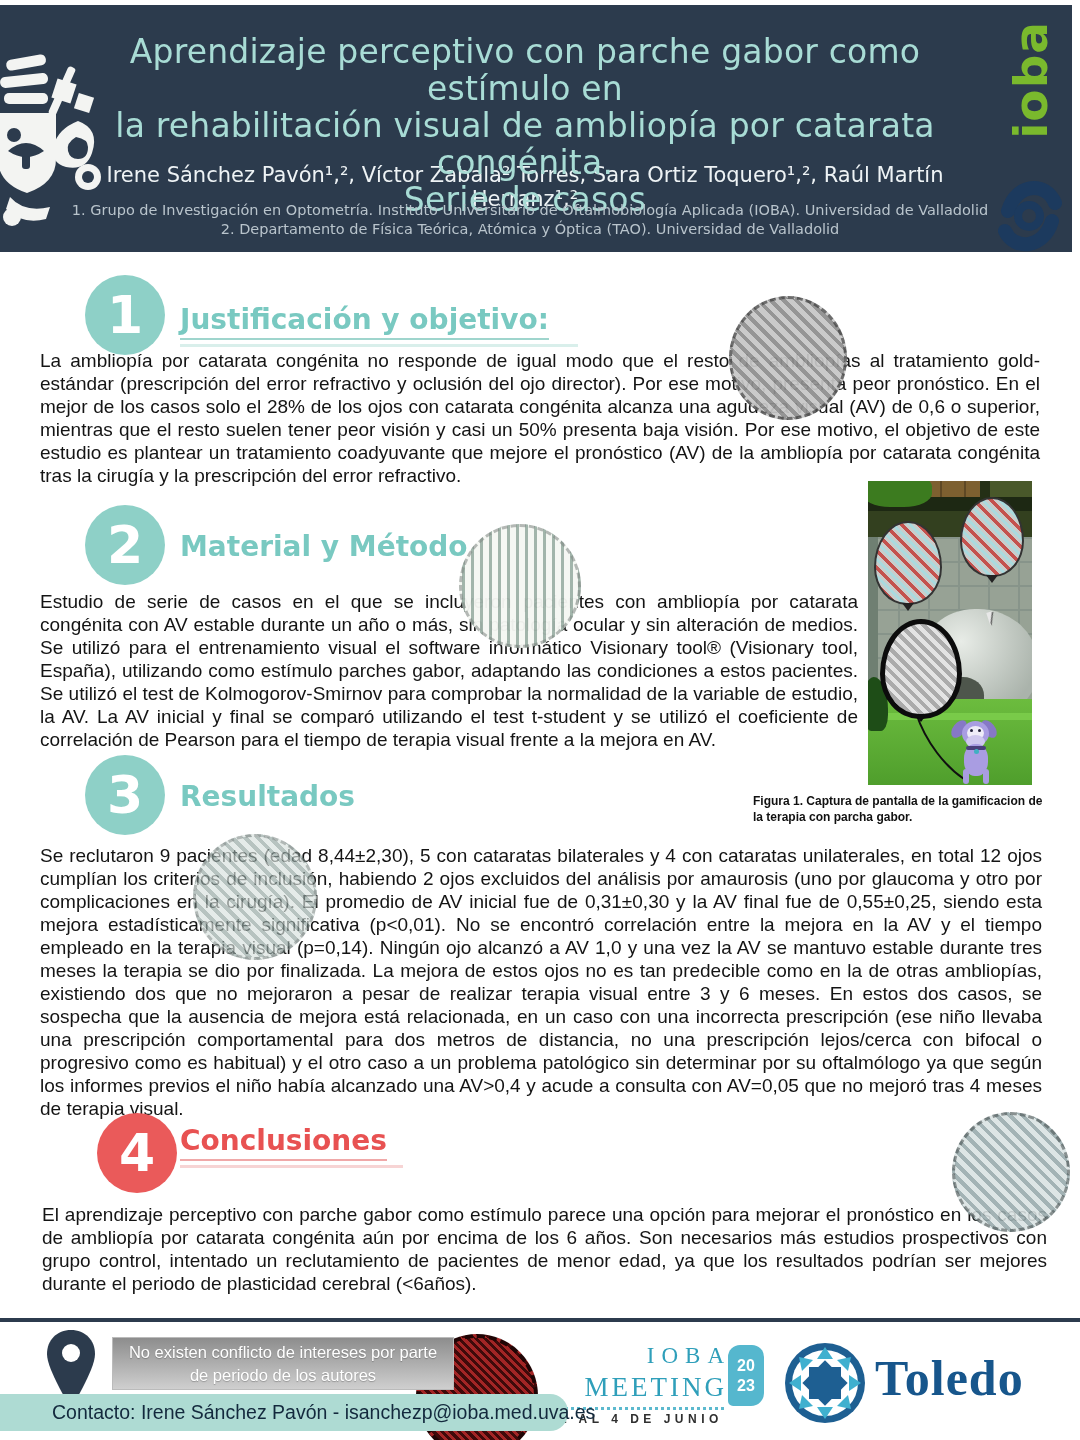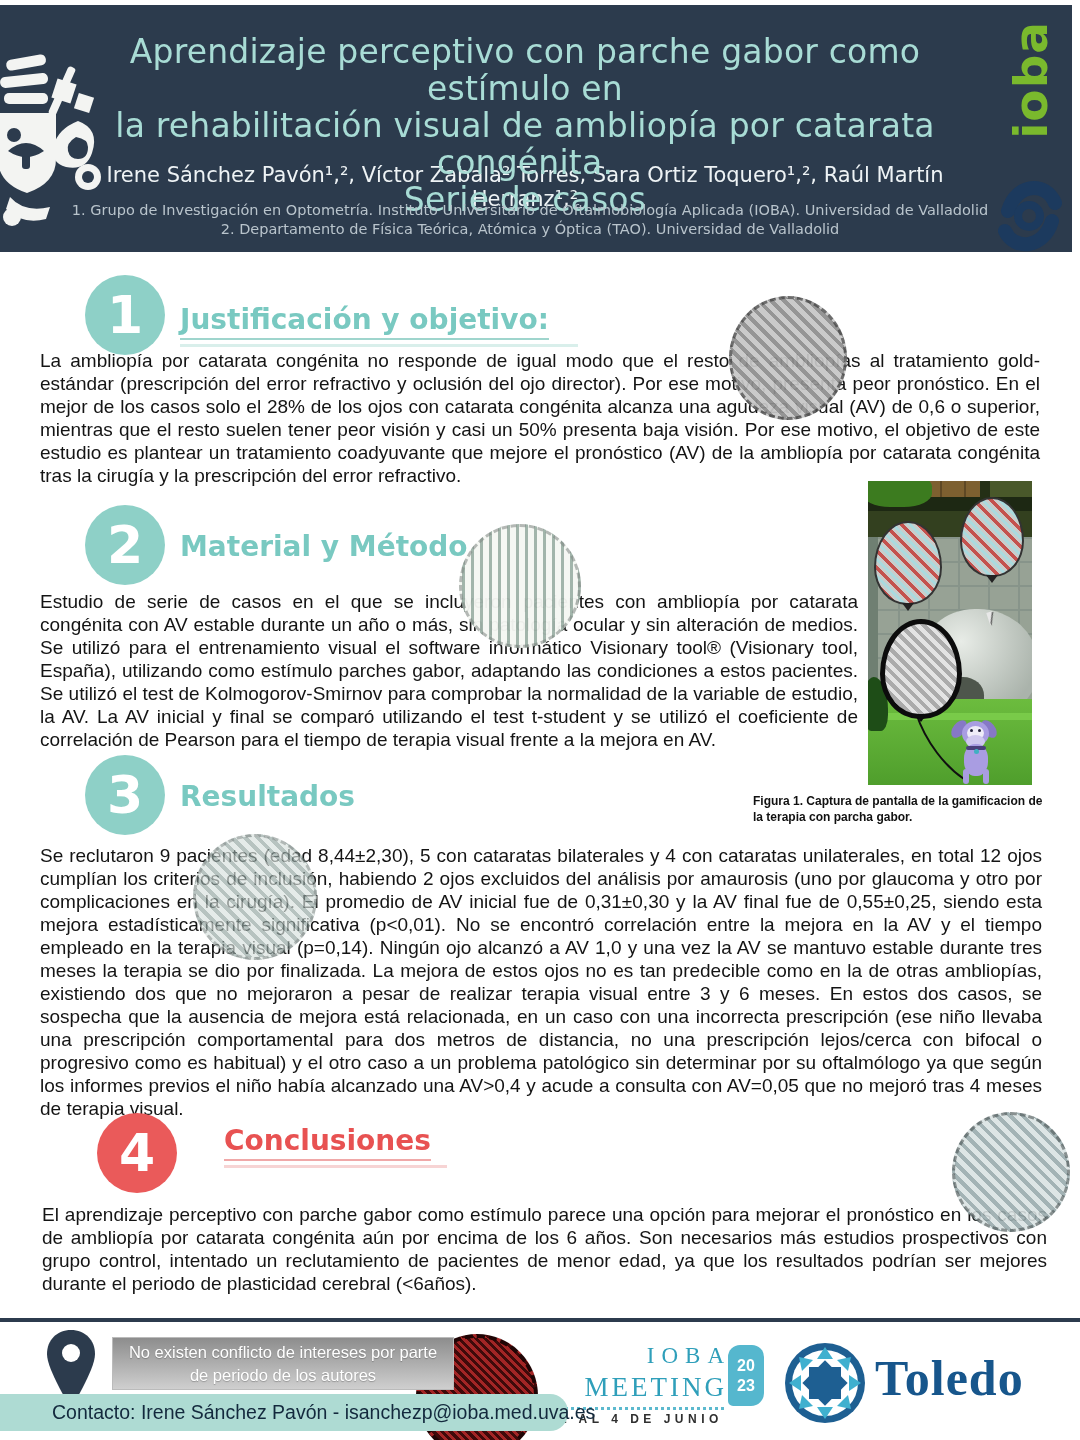--- a/index.html
+++ b/index.html
@@ -244,21 +244,21 @@
     <span>3</span>
   </div>
   <div class="abs sec-heading" style="left:180px;top:780px;">
     <span class="hd-plain">Resultados</span>
   </div>
   <div class="abs body-text" style="left:40px;top:844px;width:1002px;">Se reclutaron 9 pacientes (edad 8,44±2,30), 5 con cataratas bilaterales y 4 con cataratas unilaterales, en total 12 ojos cumplían los criterios de inclusión, habiendo 2 ojos excluidos del análisis por amaurosis (uno por glaucoma y otro por complicaciones en la cirugía). El promedio de AV inicial fue de 0,31±0,30 y la AV final fue de 0,55±0,25, siendo esta mejora estadísticamente significativa (p&lt;0,01). No se encontró correlación entre la mejora en la AV y el tiempo empleado en la terapia visual (p=0,14). Ningún ojo alcanzó a AV 1,0 y una vez la AV se mantuvo estable durante tres meses la terapia se dio por finalizada. La mejora de estos ojos no es tan predecible como en la de otras ambliopías, existiendo dos que no mejoraron a pesar de realizar terapia visual entre 3 y 6 meses. En estos dos casos, se sospecha que la ausencia de mejora está relacionada, en un caso con una incorrecta prescripción (ese niño llevaba una prescripción comportamental para dos metros de distancia, no una prescripción lejos/cerca con bifocal o progresivo como es habitual) y el otro caso a un problema patológico sin determinar por su oftalmólogo ya que según los informes previos el niño había alcanzado una AV&gt;0,4 y acude a consulta con AV=0,05 que no mejoró tras 4 meses de terapia visual.</div>
 
   <div class="abs num-circle num-red" style="left:97px;top:1113px;">
     <span>4</span>
   </div>
-  <div class="abs sec-heading sec-heading-red" style="left:180px;top:1124px;margin-left:44px;">
+  <div class="abs sec-heading sec-heading-red" style="left:180px;top:1124px;">
     <span class="hd">Conclusiones</span>
     <div class="bar"></div>
   </div>
   <div class="abs body-text" style="left:42px;top:1203px;width:1005px;">El aprendizaje perceptivo con parche gabor como estímulo parece una opción para mejorar el pronóstico en los casos de ambliopía por catarata congénita aún por encima de los 6 años. Son necesarios más estudios prospectivos con grupo control, intentado un reclutamiento de pacientes de menor edad, ya que los resultados podrían ser mejores durante el periodo de plasticidad cerebral (&lt;6años).</div>
 
   <div class="abs gabor g1"></div>
   <div class="abs gabor g2"></div>
   <div class="abs gabor g3"></div>
   <div class="abs gabor g4"></div>
   <div class="abs gabor g5"></div>

